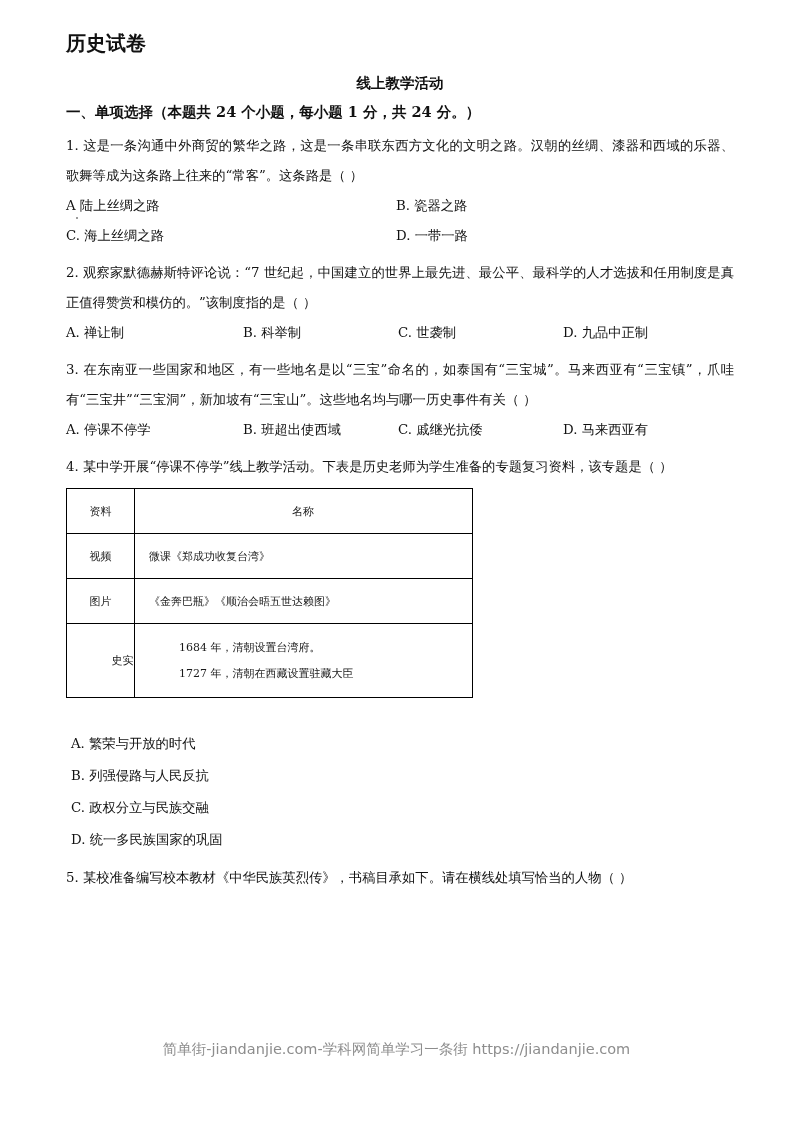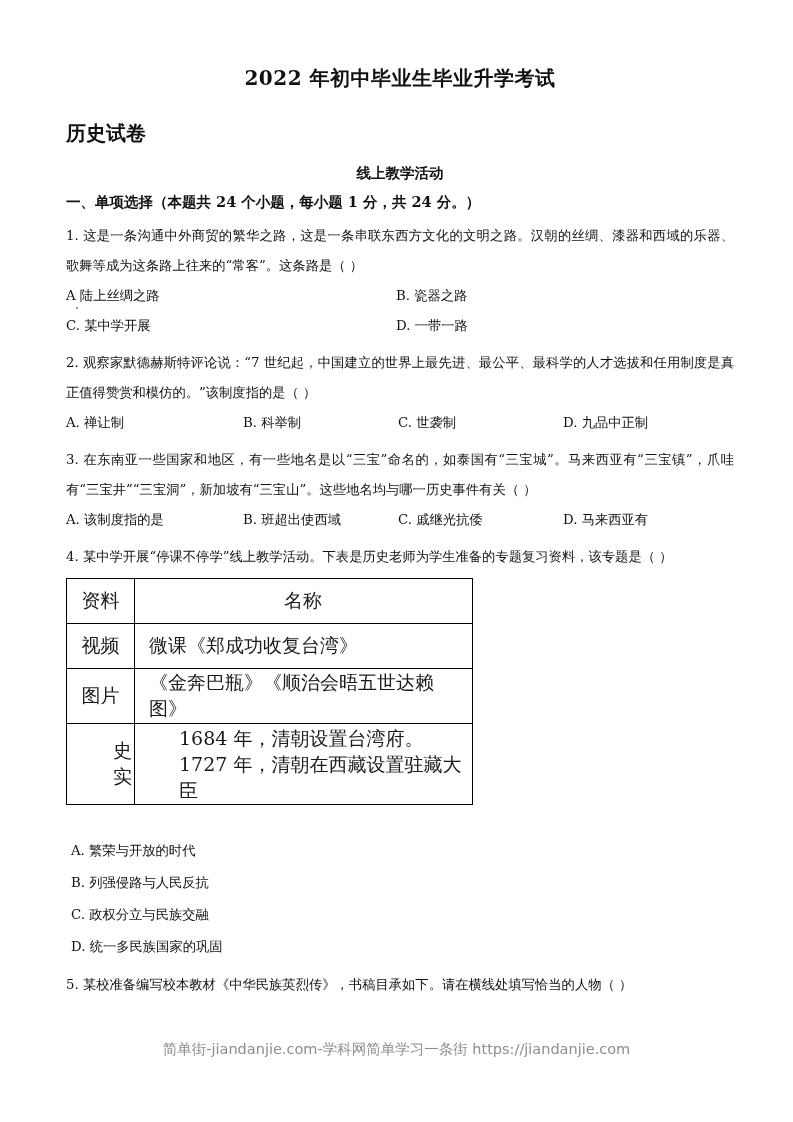--- a/index.html
+++ b/index.html
@@ -98,21 +98,21 @@
 
   
   .data-table {
     border-collapse: collapse;
     width: 407px;
     margin-top: 6px;
     table-layout: fixed;
   }
   .data-table td {
     border: 1.3px solid #000000;
-    font-size: 19px;
+    font-size: 11px;
     color: #1a1a1a;
     vertical-align: middle;
   }
   .data-table td.col-kind {
     width: 67px;
     text-align: center;
     padding: 0;
   }
   .data-table td.col-name {
     padding-left: 14px;
@@ -138,47 +138,46 @@
     font-family: "DejaVu Sans", "Liberation Sans", sans-serif;
     letter-spacing: 0px;
   }
 </style>
 </head>
 <body>
 
 <div class="page">
   <div class="content">
 
-    <div class="doc-title">2022 年初中毕业生毕业升学考试</div>
     <div class="doc-subtitle">历史试卷</div>
     <div class="part-title">线上教学活动</div>
     <div class="section-heading">一、单项选择（本题共 24 个小题，每小题 1 分，共 24 分。）</div>
 
     <div class="question">1. 这是一条沟通中外商贸的繁华之路，这是一条串联东西方文化的文明之路。汉朝的丝绸、漆器和西域的乐器、歌舞等成为这条路上往来的“常客”。这条路是（    ）</div>
     <div class="opt-row two-col">
       <span class="speck"></span>
       <div class="opt">A  陆上丝绸之路</div>
       <div class="opt">B. 瓷器之路</div>
     </div>
     <div class="opt-row two-col">
-      <div class="opt">C. 某中学开展</div>
+      <div class="opt">C. 海上丝绸之路</div>
       <div class="opt">D. 一带一路</div>
     </div>
 
     <div class="question tight">2. 观察家默德赫斯特评论说：“7 世纪起，中国建立的世界上最先进、最公平、最科学的人才选拔和任用制度是真正值得赞赏和模仿的。”该制度指的是（    ）</div>
     <div class="opt-row four-col">
       <div class="opt">A. 禅让制</div>
       <div class="opt">B. 科举制</div>
       <div class="opt">C. 世袭制</div>
       <div class="opt">D. 九品中正制</div>
     </div>
 
     <div class="question tight">3. 在东南亚一些国家和地区，有一些地名是以“三宝”命名的，如泰国有“三宝城”。马来西亚有“三宝镇”，爪哇有“三宝井”“三宝洞”，新加坡有“三宝山”。这些地名均与哪一历史事件有关（    ）</div>
     <div class="opt-row four-col">
-      <div class="opt">A. 该制度指的是</div>
+      <div class="opt">A. 停课不停学</div>
       <div class="opt">B. 班超出使西域</div>
       <div class="opt">C. 戚继光抗倭</div>
       <div class="opt">D. 马来西亚有</div>
     </div>
 
     <div class="question tight">4. 某中学开展“停课不停学”线上教学活动。下表是历史老师为学生准备的专题复习资料，该专题是（    ）</div>
 
     <table class="data-table">
       <tbody>
         <tr class="r-head">

